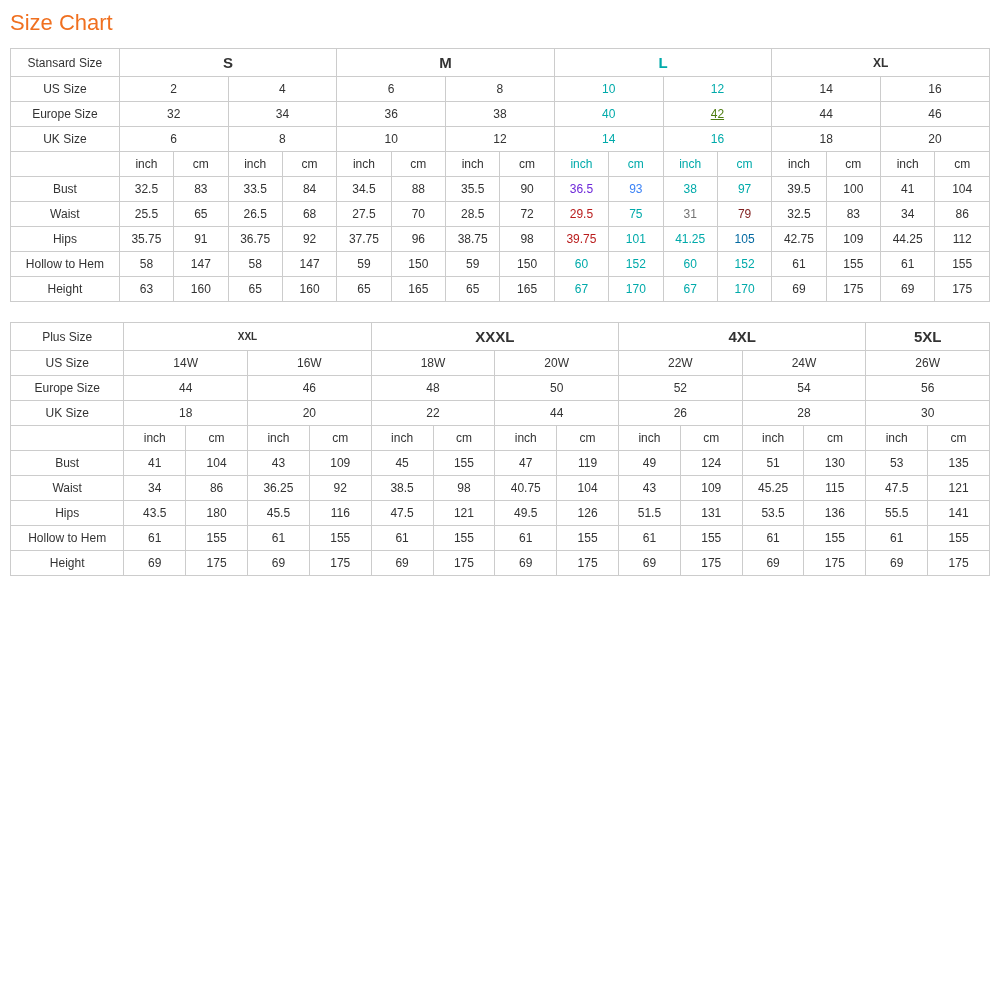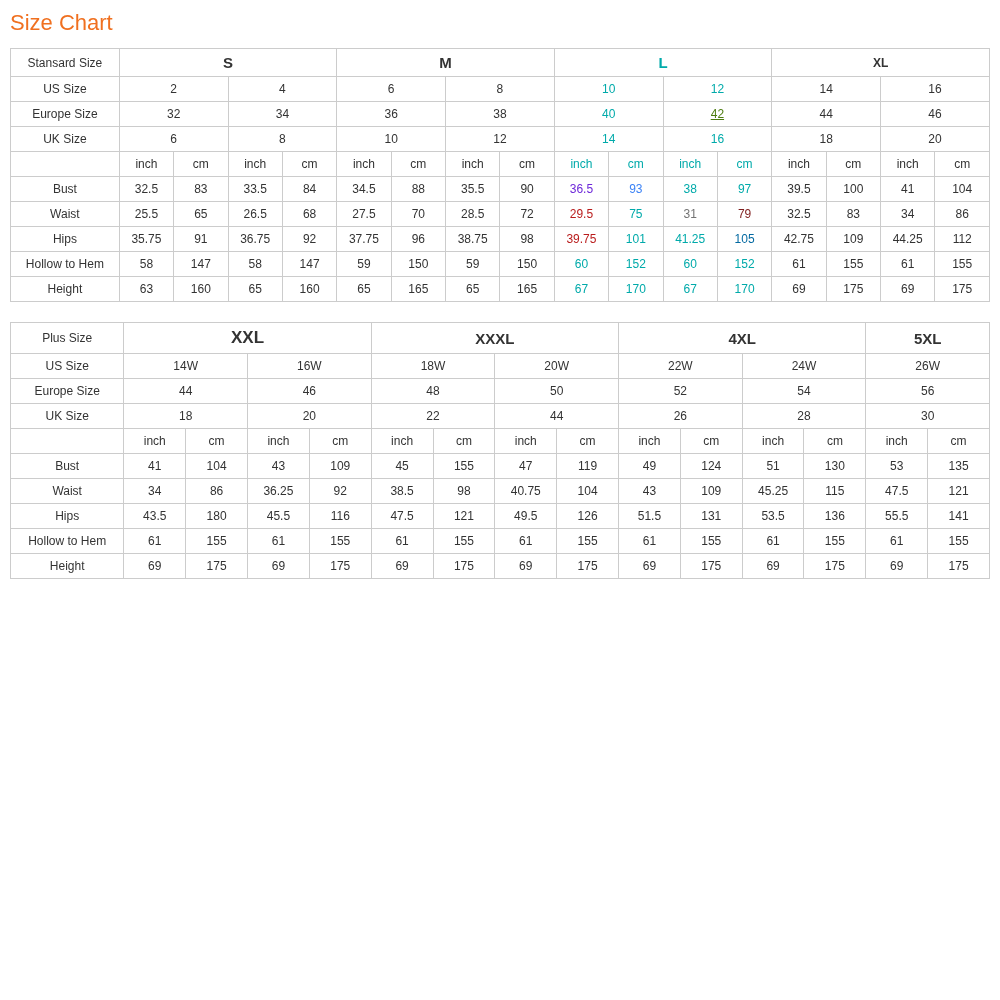--- a/index.html
+++ b/index.html
@@ -241,21 +241,21 @@
       <col style="width:6%">
     <col style="width:6%">
       <col style="width:6%">
     <col style="width:6%">
       <col style="width:6%">
   </colgroup>
   <tbody>
 
     <tr>
       <th>Plus Size</th>
-      <th colspan="4" style="font-size:17px;font-weight:bold;">XXL</th>
+      <th colspan="4" style="font-size:10px;font-weight:bold;">XXL</th>
       <th colspan="4" style="font-size:15px;font-weight:bold;">XXXL</th>
       <th colspan="4" style="font-size:15px;font-weight:bold;">4XL</th>
       <th colspan="2" style="font-size:15px;font-weight:bold;">5XL</th>
     </tr>
 
     <tr>
       <td>US Size</td>
       <td colspan="2">14W</td>
       <td colspan="2">16W</td>
       <td colspan="2">18W</td>

